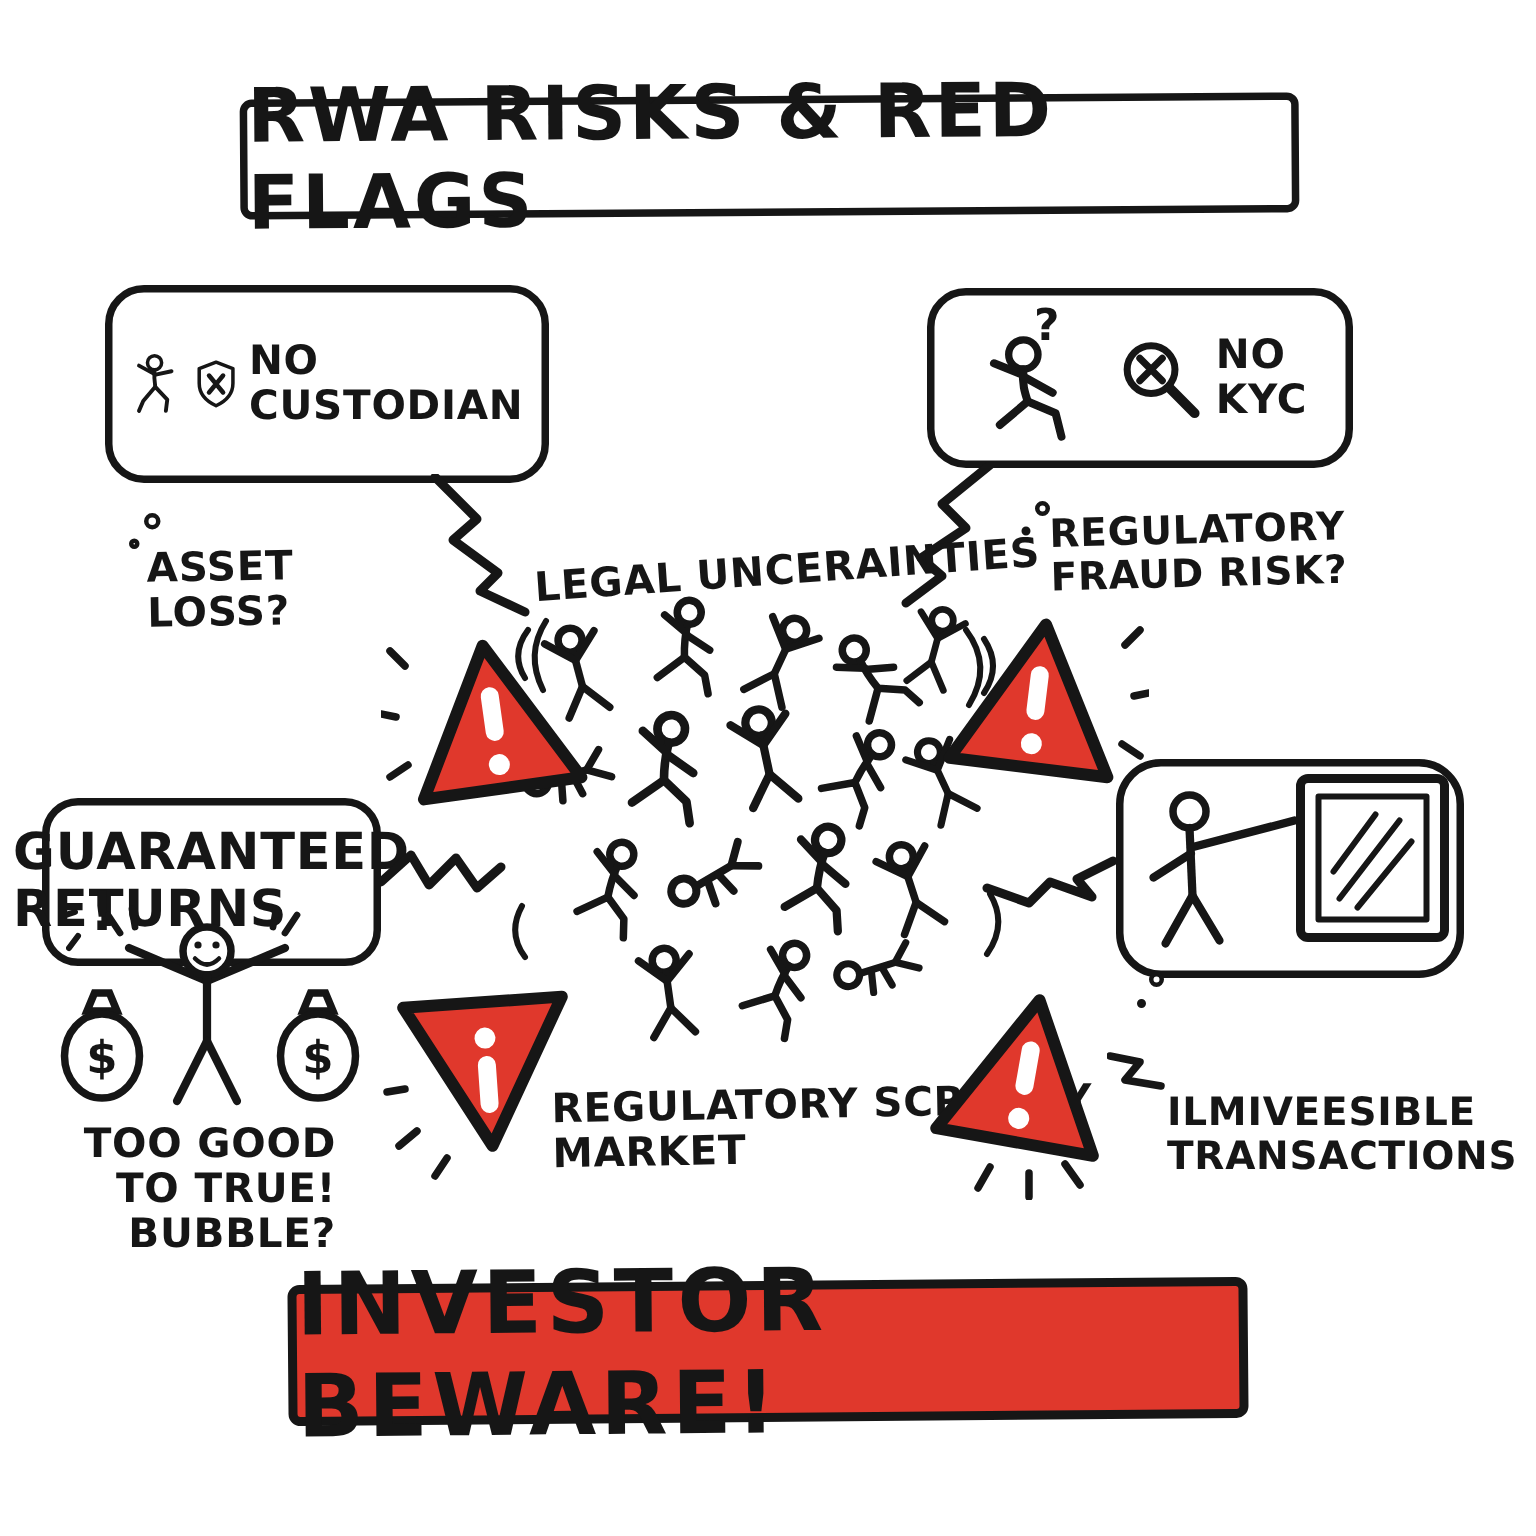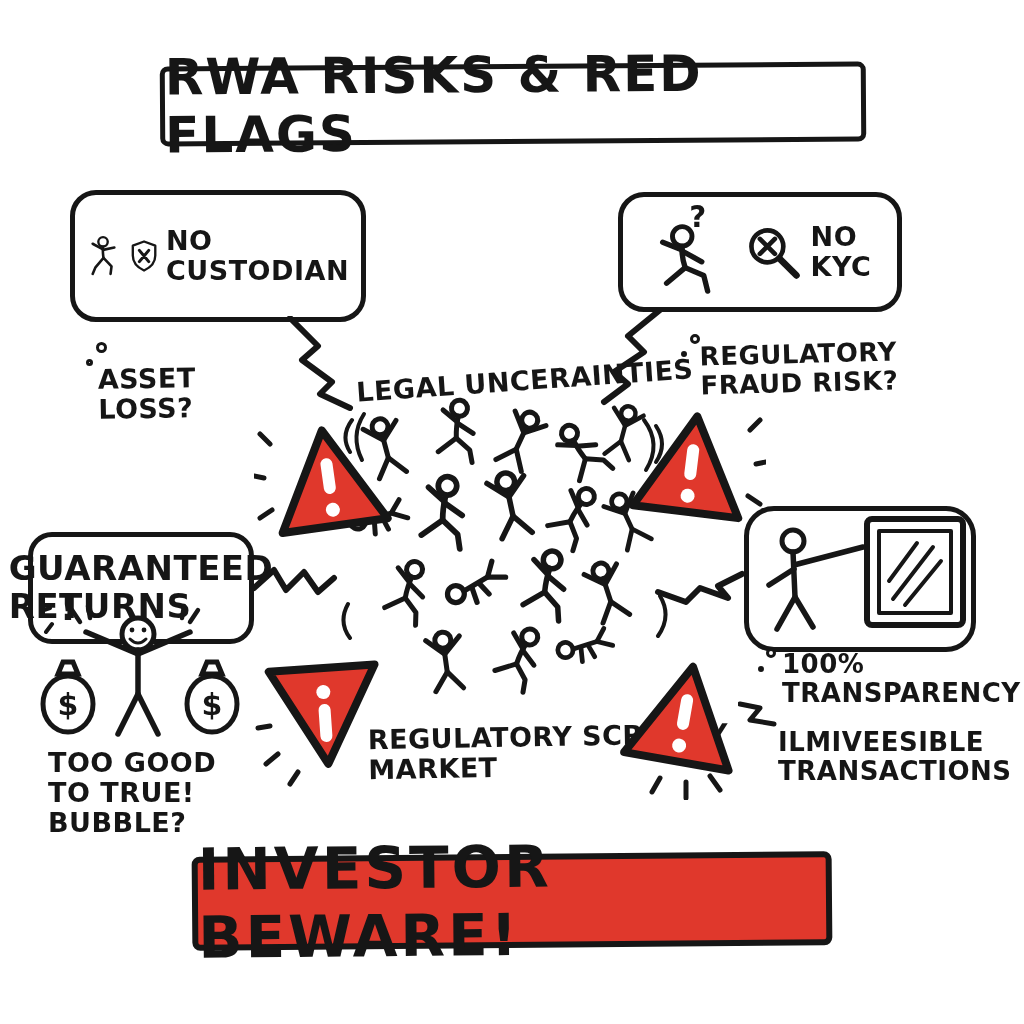--- a/index.html
+++ b/index.html
@@ -191,42 +191,40 @@
     <path class="head" stroke-width="5" d="M176 76 L196 76 L191 64 L181 64 Z"></path>
     <ellipse class="head" stroke-width="5" cx="186" cy="106" rx="25" ry="28"></ellipse>
     <text x="186" y="117" font-size="30" text-anchor="middle">$</text>
     <circle class="head" stroke-width="5" cx="112" cy="36" r="16"></circle>
     <circle cx="106" cy="32" r="2.4" fill="var(--ink)"></circle>
     <circle cx="118" cy="32" r="2.4" fill="var(--ink)"></circle>
     <path class="ink-stroke" stroke-width="3" d="M104 41 Q112 49 120 41"></path>
     <path class="ink-stroke" stroke-width="5.5" d="M112 52 L112 96"></path>
     <path class="ink-stroke" stroke-width="5.5" d="M112 96 L92 136 M112 96 L132 136"></path>
   </svg>
-  <div class="abs handtext" style="left:48px;top:748px;width:176px;font-size:27px;text-align:left">TOO GOOD
+  <div class="abs handtext" style="left:48px;top:748px;width:176px;font-size:27px;text-align:right">TOO GOOD
 TO TRUE!
 BUBBLE?</div>
 
   <div class="abs" style="left:744px;top:506px;width:232px;height:146px;border:5px solid var(--ink);border-radius:30px;background:#fff;">
     <svg width="222" height="136" viewBox="0 0 222 136">
       <rect class="head" stroke-width="6" x="118" y="8" width="96" height="106" rx="5"></rect>
       <rect class="ink-stroke" stroke-width="4" x="130" y="20" width="72" height="82"></rect>
       <path class="ink-stroke" stroke-width="4" d="M144 88 L184 36 M156 94 L192 50 M140 70 L168 32"></path>
       <circle class="head" stroke-width="5" cx="44" cy="30" r="11"></circle>
       <path class="ink-stroke" stroke-width="5.5" d="M44 41 L46 86"></path>
       <path class="ink-stroke" stroke-width="5.5" d="M45 54 L114 36 M45 58 L20 74"></path>
       <path class="ink-stroke" stroke-width="5.5" d="M46 86 L28 118 M46 86 L64 116"></path>
     </svg>
   </div>
   <svg class="abs" style="left:654px;top:564px" width="92" height="44" viewBox="0 0 92 44">
     <polyline class="ink-stroke" stroke-width="6" points="88,10 64,22 74,34 46,24 32,38 4,28"></polyline>
   </svg>
   <div class="abs dot" style="left:766px;top:648px;width:10px;height:10px"></div>
   <div class="abs dot" style="left:758px;top:666px;width:6px;height:6px"></div>
-  <div class="abs handtext" style="left:782px;top:650px;font-size:26px">100%
-TRANSPARENCY</div>
   <svg class="abs" style="left:738px;top:700px" width="40" height="28" viewBox="0 0 40 28">
     <polyline class="ink-stroke" stroke-width="5" points="2,4 22,8 12,20 36,24"></polyline>
   </svg>
   <div class="abs handtext" style="left:778px;top:728px;font-size:26px">ILMIVEESIBLE
 TRANSACTIONS</div>
 
   <div class="abs banner" style="left:192px;top:854px;width:640px;height:94px;transform:rotate(-0.5deg);font-size:58px;letter-spacing:3px;">
     <span>INVESTOR BEWARE!</span>
   </div>
 

